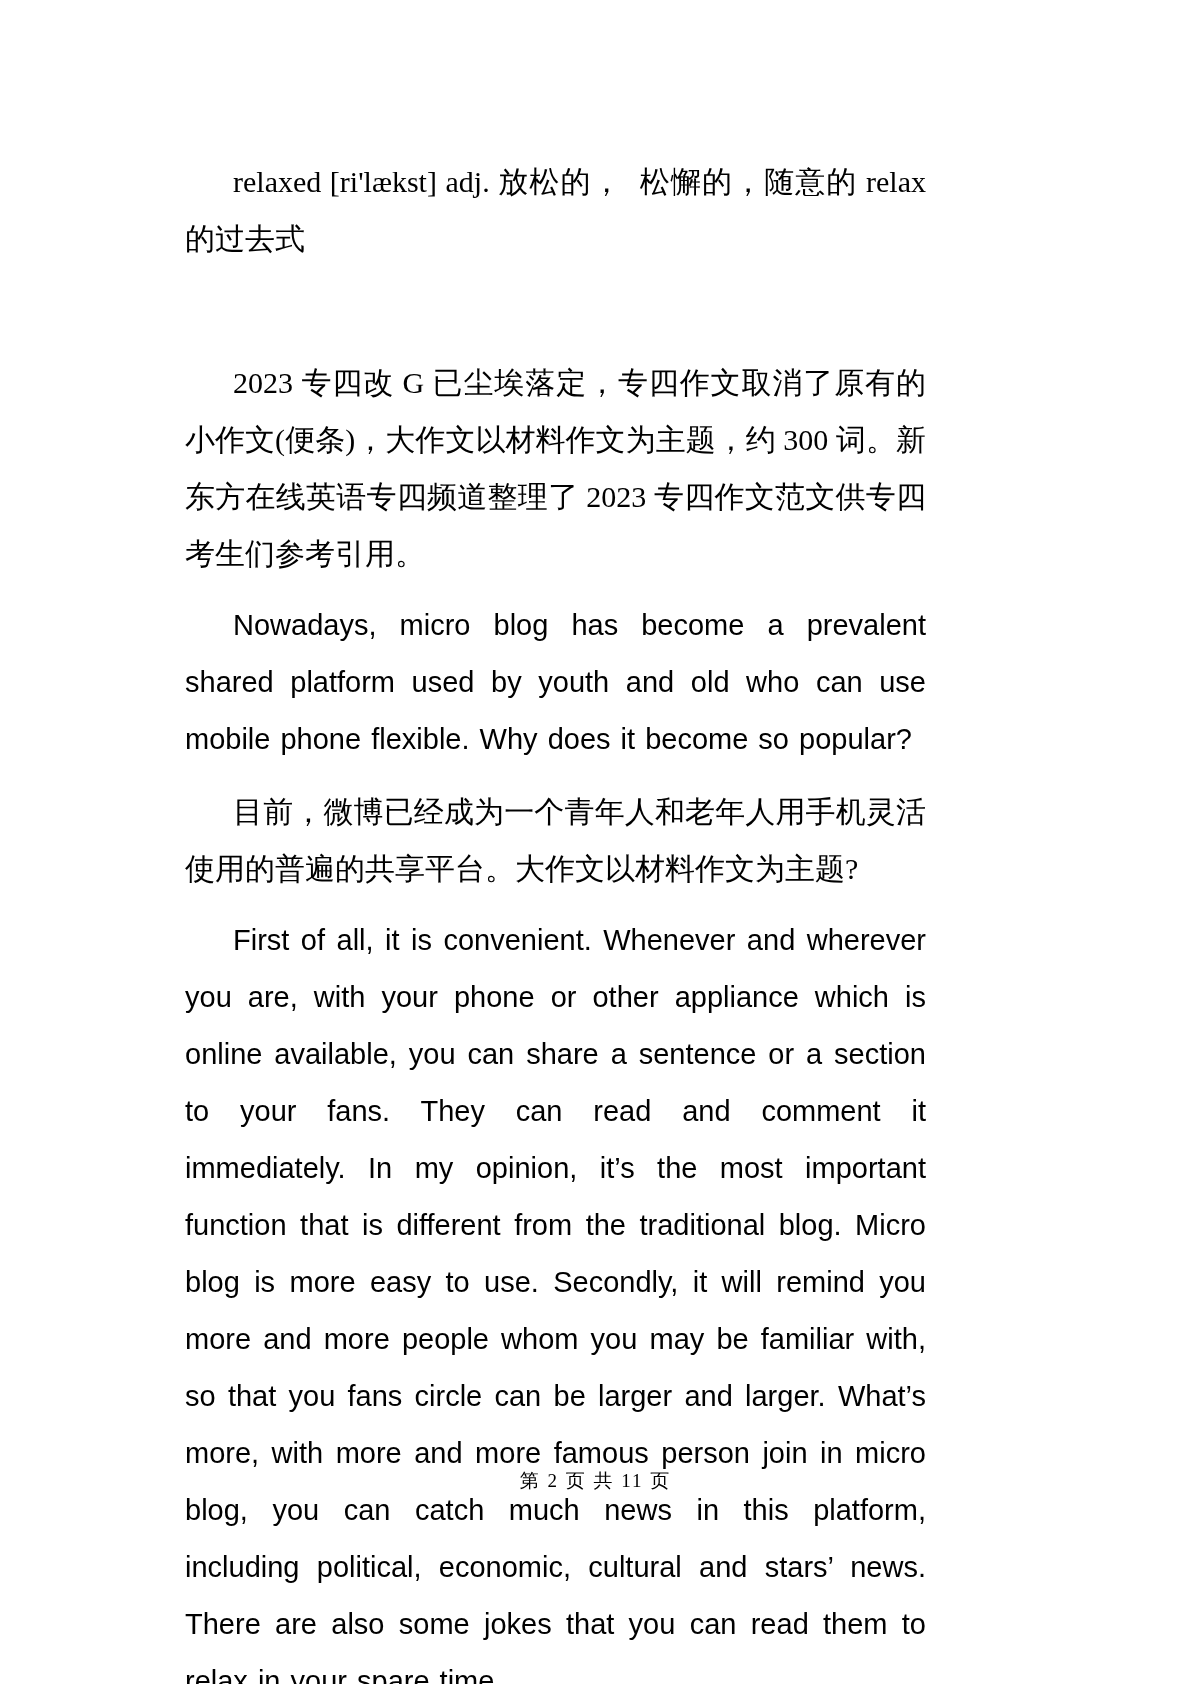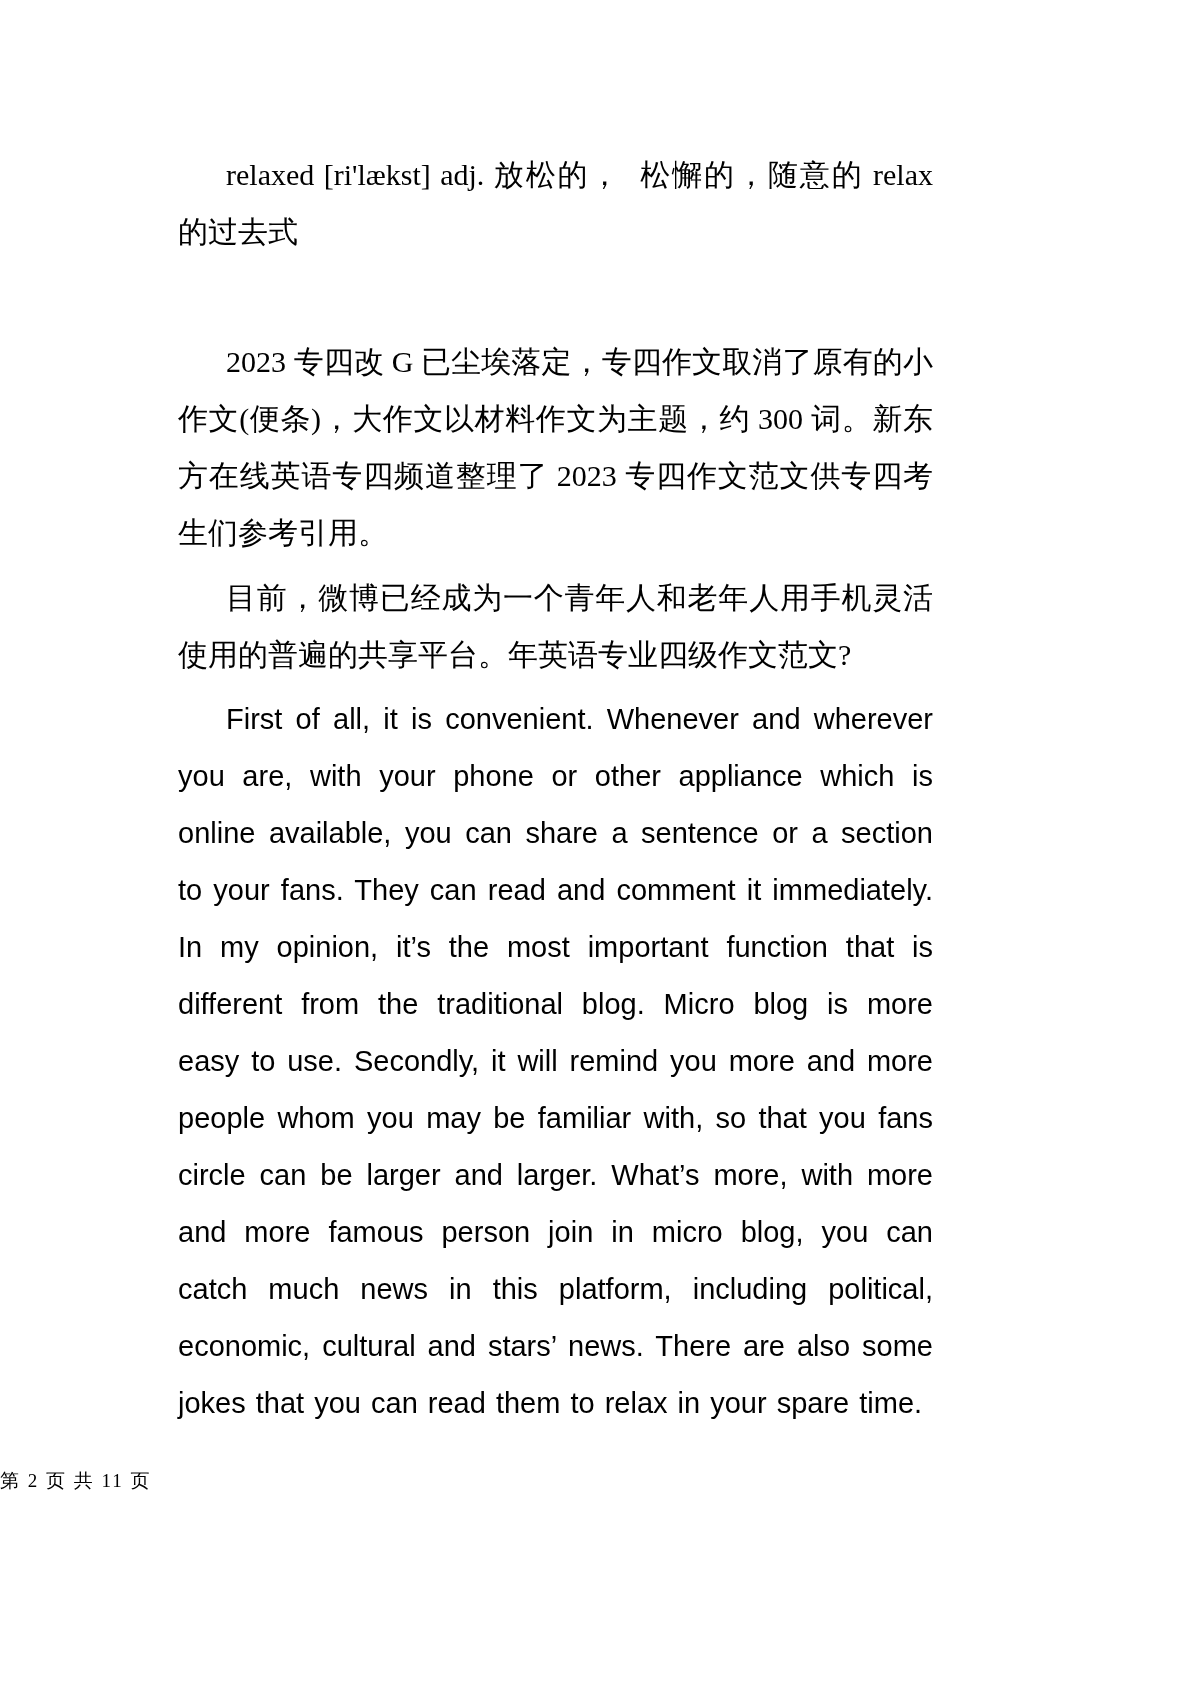--- a/index.html
+++ b/index.html
@@ -11,21 +11,21 @@
     position: relative;
     width: 1191px;
     height: 1684px;
     margin: 0 auto;
     background: #ffffff;
     box-sizing: border-box;
     padding: 138px 250px 0 170px;
     overflow: hidden;
   }
   .doc p {
-    margin: 8px;
+    margin: 15px;
     padding: 0;
     color: #000000;
     text-align: justify;
     line-height: 57px;
   }
   .zh {
     font-family: "Liberation Serif", "DejaVu Serif", serif;
     font-size: 30px;
   }
   .en {
@@ -37,33 +37,34 @@
     text-indent: 48px;
   }
   .spacer {
     height: 57px;
   }
   .footer {
     position: absolute;
     left: 0;
     right: 0;
     top: 1468px;
-    text-align: left;
+    text-align: center;
     font-family: "Liberation Serif", "DejaVu Serif", serif;
     font-size: 19px;
     color: #000000;
     letter-spacing: 2px;
   }
 </style>
 </head>
 <body>
 
 <div class="page">
   <div class="doc">
     <p class="zh indent">relaxed [ri'lækst] adj.  放松的，&nbsp; 松懈的，随意的  relax 的过去式</p>
     <div class="spacer"></div>
     <p class="zh indent">2023 专四改 G 已尘埃落定，专四作文取消了原有的小作文(便条)，大作文以材料作文为主题，约 300 词。新东方在线英语专四频道整理了 2023 专四作文范文供专四考生们参考引用。</p>
-    <p class="zh indent">目前，微博已经成为一个青年人和老年人用手机灵活使用的普遍的共享平台。年英语专业四级作文范文?</p>
+    <p class="en indent">Nowadays, micro blog has become a prevalent shared platform used by youth and old who can use mobile phone flexible. Why does it become so popular?</p>
+    <p class="zh indent">目前，微博已经成为一个青年人和老年人用手机灵活使用的普遍的共享平台。大作文以材料作文为主题?</p>
     <p class="en indent">First of all, it is convenient. Whenever and wherever you are, with your phone or other appliance which is online available, you can share a sentence or a section to your fans. They can read and comment it immediately. In my opinion, it’s the most important function that is different from the traditional blog. Micro blog is more easy to use. Secondly, it will remind you more and more people whom you may be familiar with, so that you fans circle can be larger and larger. What’s more, with more and more famous person join in micro blog, you can catch much news in this platform, including political, economic, cultural and stars’ news. There are also some jokes that you can read them to relax in your spare time.</p>
   </div>
 
   <div class="footer">第 2 页 共 11 页</div>
 </div>
 
 </body></html>

